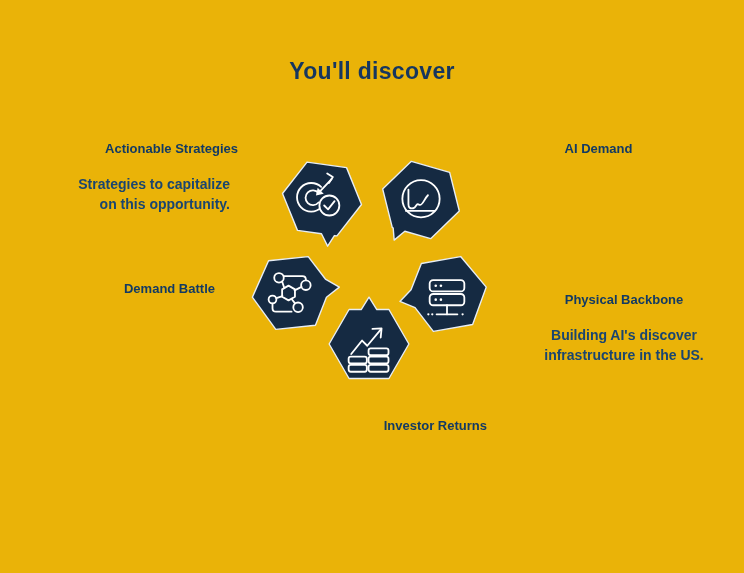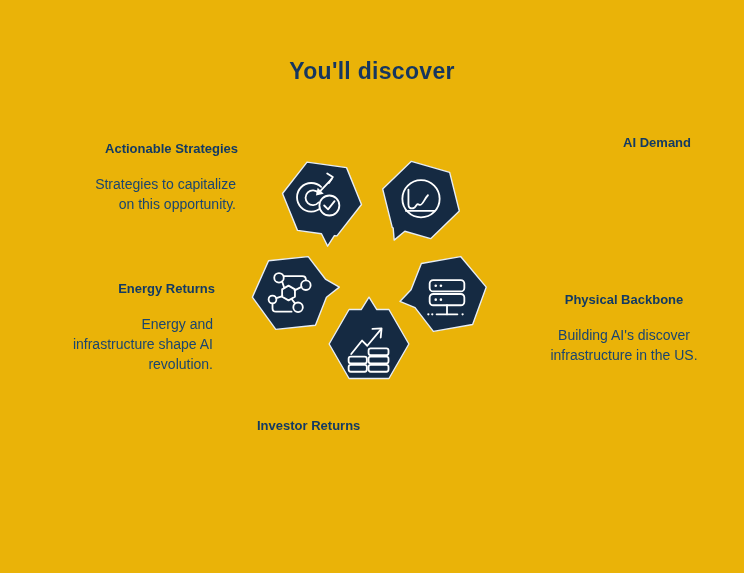--- a/index.html
+++ b/index.html
@@ -26,28 +26,28 @@
   .hex path.shell{fill:#152A42;stroke:#E7EDF4;stroke-width:1.6;stroke-linejoin:round;}
   .hex .art{stroke:#ffffff;stroke-width:2.1;fill:none;stroke-linecap:round;stroke-linejoin:round;}
   .hex .art .fillwhite{fill:#ffffff;stroke:none;}
   .hex .art .plug{fill:#152A42;stroke:#ffffff;}
 
   .label{position:absolute;}
   .label .heading{
     font-size:13px;font-weight:bold;color:#133A63;margin:0 0 19px 0;
   }
   .label .body{
-    font-size:14px;font-weight:normal;color:#1A4570;line-height:1.42;
-    white-space:pre-line;margin:2px;
+    font-size:14px;font-weight:bold;color:#1A4570;line-height:1.42;
+    white-space:pre-line;margin:8px;
   }
   #label-actionable{left:48px;top:141px;width:190px;text-align:right;}
-  #label-ai{left:506px;top:135px;width:185px;text-align:right;}
+  #label-ai{left:506px;top:141px;width:185px;text-align:center;}
   #label-energy{left:30px;top:281px;width:185px;text-align:right;}
   #label-physical{left:529px;top:292px;width:190px;text-align:center;}
-  #label-investor{left:257px;top:418px;width:230px;text-align:left;}
+  #label-investor{left:257px;top:418px;width:230px;text-align:right;}
 </style>
 </head>
 <body>
 
 <div class="canvas">
 
   <h1 class="title">You'll discover</h1>
 
   <svg id="hex-actionable" class="hex" viewBox="-10 -10 120 120">
     <path class="shell" transform="rotate(8,50,50)" d="M27,10.2 L73,10.2 L96,50 L73,89.8 L70,89.8 L64,103 L55,89.8 L27,89.8 L4,50 Z"></path>
@@ -122,24 +122,21 @@
     <p class="heading">Actionable Strategies</p>
     <p class="body">Strategies to capitalize
 on this opportunity.</p>
   </div>
 
   <div id="label-ai" class="label">
     <p class="heading">AI Demand</p>
   </div>
 
   <div id="label-energy" class="label">
-    <p class="heading">Energy Returns</p>
-    <p class="body">Energy and
-infrastructure shape AI
-revolution.</p>
+    <p class="heading">Demand Battle</p>
   </div>
 
   <div id="label-physical" class="label">
     <p class="heading">Physical Backbone</p>
     <p class="body">Building AI's discover
 infrastructure in the US.</p>
   </div>
 
   <div id="label-investor" class="label">
     <p class="heading">Investor Returns</p>

